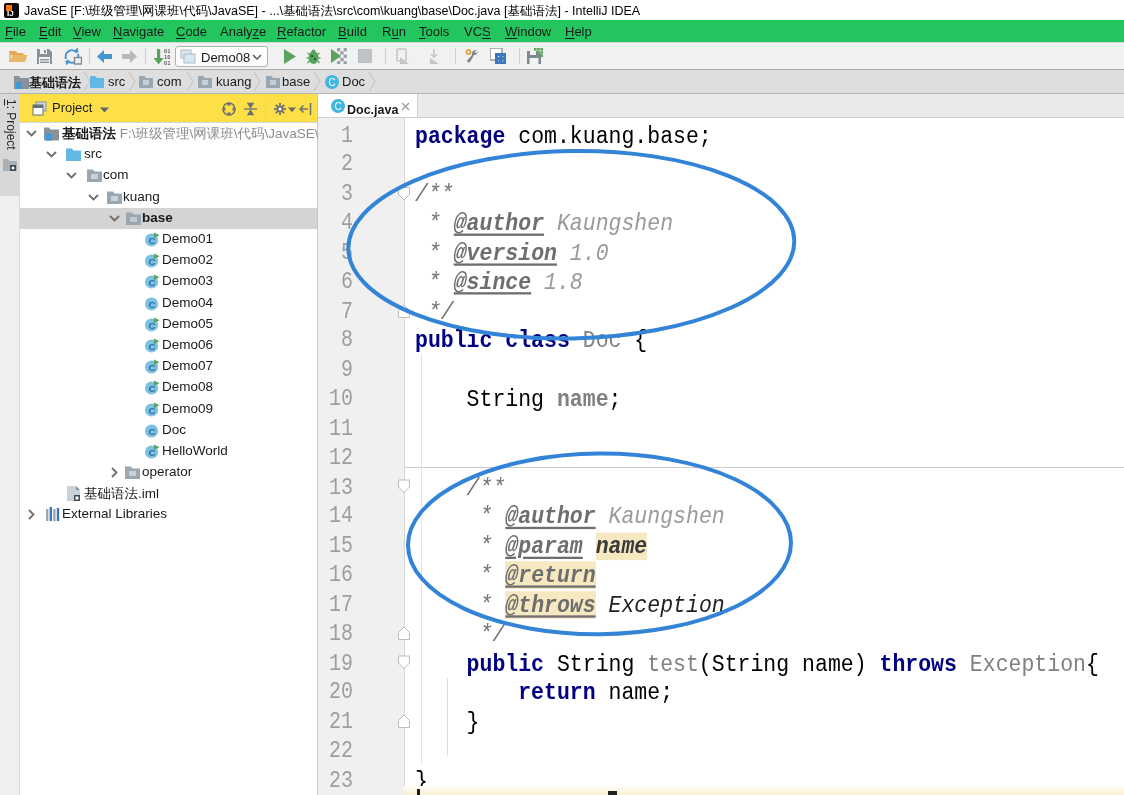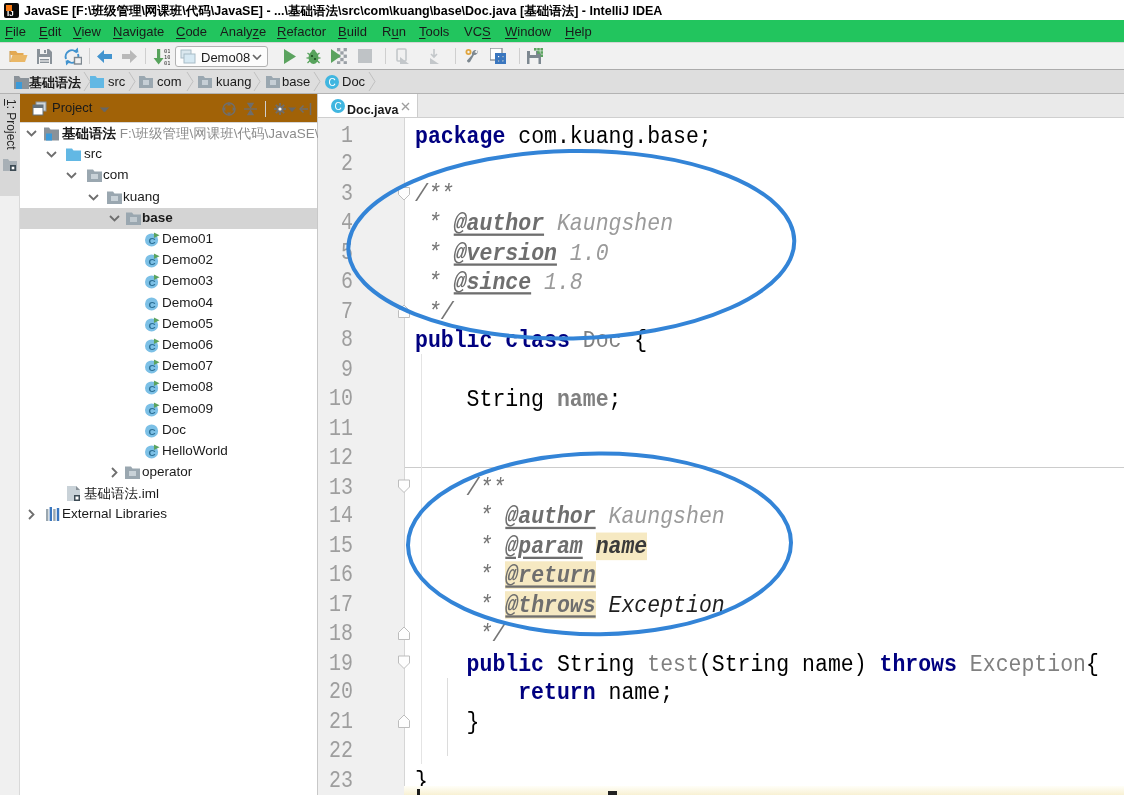--- a/index.html
+++ b/index.html
@@ -4,42 +4,42 @@
 <style>
 * { margin:0; padding:0; box-sizing:border-box; }
 html,body { width:1124px; height:795px; overflow:hidden; background:#fff;
   font-family:"Liberation Sans", sans-serif; }
 #app { position:relative; width:1124px; height:795px; }
 .abs { position:absolute; }
 u { text-decoration:underline; text-underline-offset:2px; }
 
 
 #titlebar { left:0; top:0; width:1124px; height:20px; background:#fff;padding-left:40px; }
-#titlebar .txt { position:absolute; left:24px; top:3px; font-size:12.5px; color:#000; white-space:nowrap;font-weight:bold; }
+#titlebar .txt { position:absolute; left:24px; top:3px; font-size:12.5px; color:#000; white-space:nowrap; }
 
 
 #menubar { left:0; top:20px; width:1124px; height:23px; background:#22c55e; border-bottom:1px solid #d5d5d5; }
 #menubar .mi { position:absolute; top:4px; font-size:13px; color:#1a1a1a; white-space:nowrap; }
 
 
 #toolbar { left:0; top:43px; width:1124px; height:27px; background:#f1f1f1; border-bottom:1px solid #ababab; }
 .tsep { position:absolute; top:5px; width:1px; height:16px; background:#cfcfcf; }
 
 
 #crumbs { left:0; top:70px; width:1124px; height:24px; background:#dedede; border-bottom:1px solid #b3b3b3; }
 #crumbs .ci { position:absolute; top:4px; font-size:13px; color:#1a1a1a; white-space:nowrap; }
 .csep { position:absolute; top:1px; width:8px; height:21px; }
 
 
 #stripe { left:0; top:94px; width:20px; height:701px; background:#f0f0f0; border-right:1px solid #d9d9d9; }
 #stripe .active { position:absolute; left:0; top:0; width:19px; height:102px; background:#d8d8d8; }
 #stripe .lbl { position:absolute; left:2px; top:5px; width:16px; font-size:12px; color:#262626; transform-origin:0 0; transform:rotate(90deg) translate(0,-16px); white-space:nowrap; }
 
 #panel { left:20px; top:94px; width:298px; height:701px; background:#fff; border-right:1px solid #c8c8c8; }
-#phead { position:absolute; left:0; top:0; width:297px; height:29px; background:#a16207; border-bottom:1px solid #d5d5d5; }
+#phead { position:absolute; left:0; top:0; width:297px; height:29px; background:#fde047; border-bottom:1px solid #d5d5d5; }
 #phead .t { position:absolute; left:32px; top:6px; font-size:13px; color:#1a1a1a; }
 #tree { position:absolute; left:0; top:29px; width:297px; height:672px; }
 .trow { position:absolute; left:0; width:297px; height:21px; font-size:13.5px; color:#1a1a1a; white-space:nowrap; }
 .trow .tx { position:absolute; top:2px; }
 .trow .gray { color:#8c8c8c; }
 .ticon { position:absolute; top:3px; width:15px; height:15px; }
 .chev { position:absolute; top:4px; width:12px; height:12px; }
 
 
 #editor { left:318px; top:94px; width:806px; height:701px; background:#fff; }

